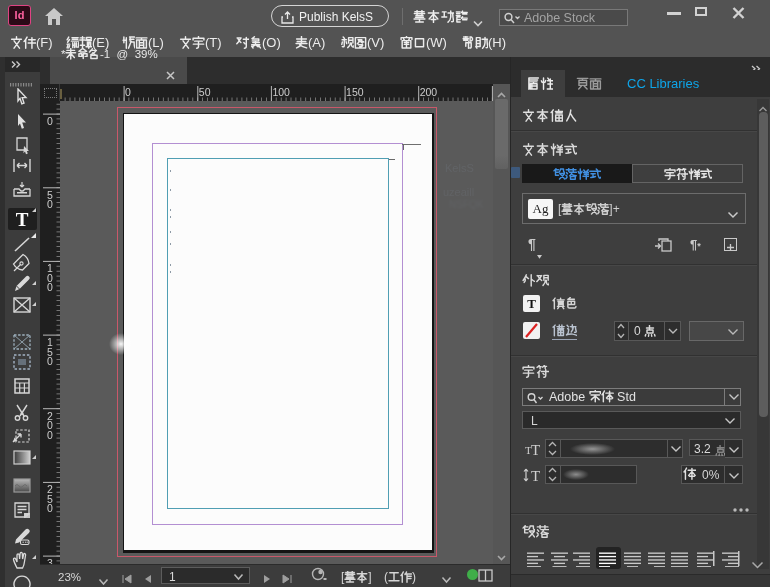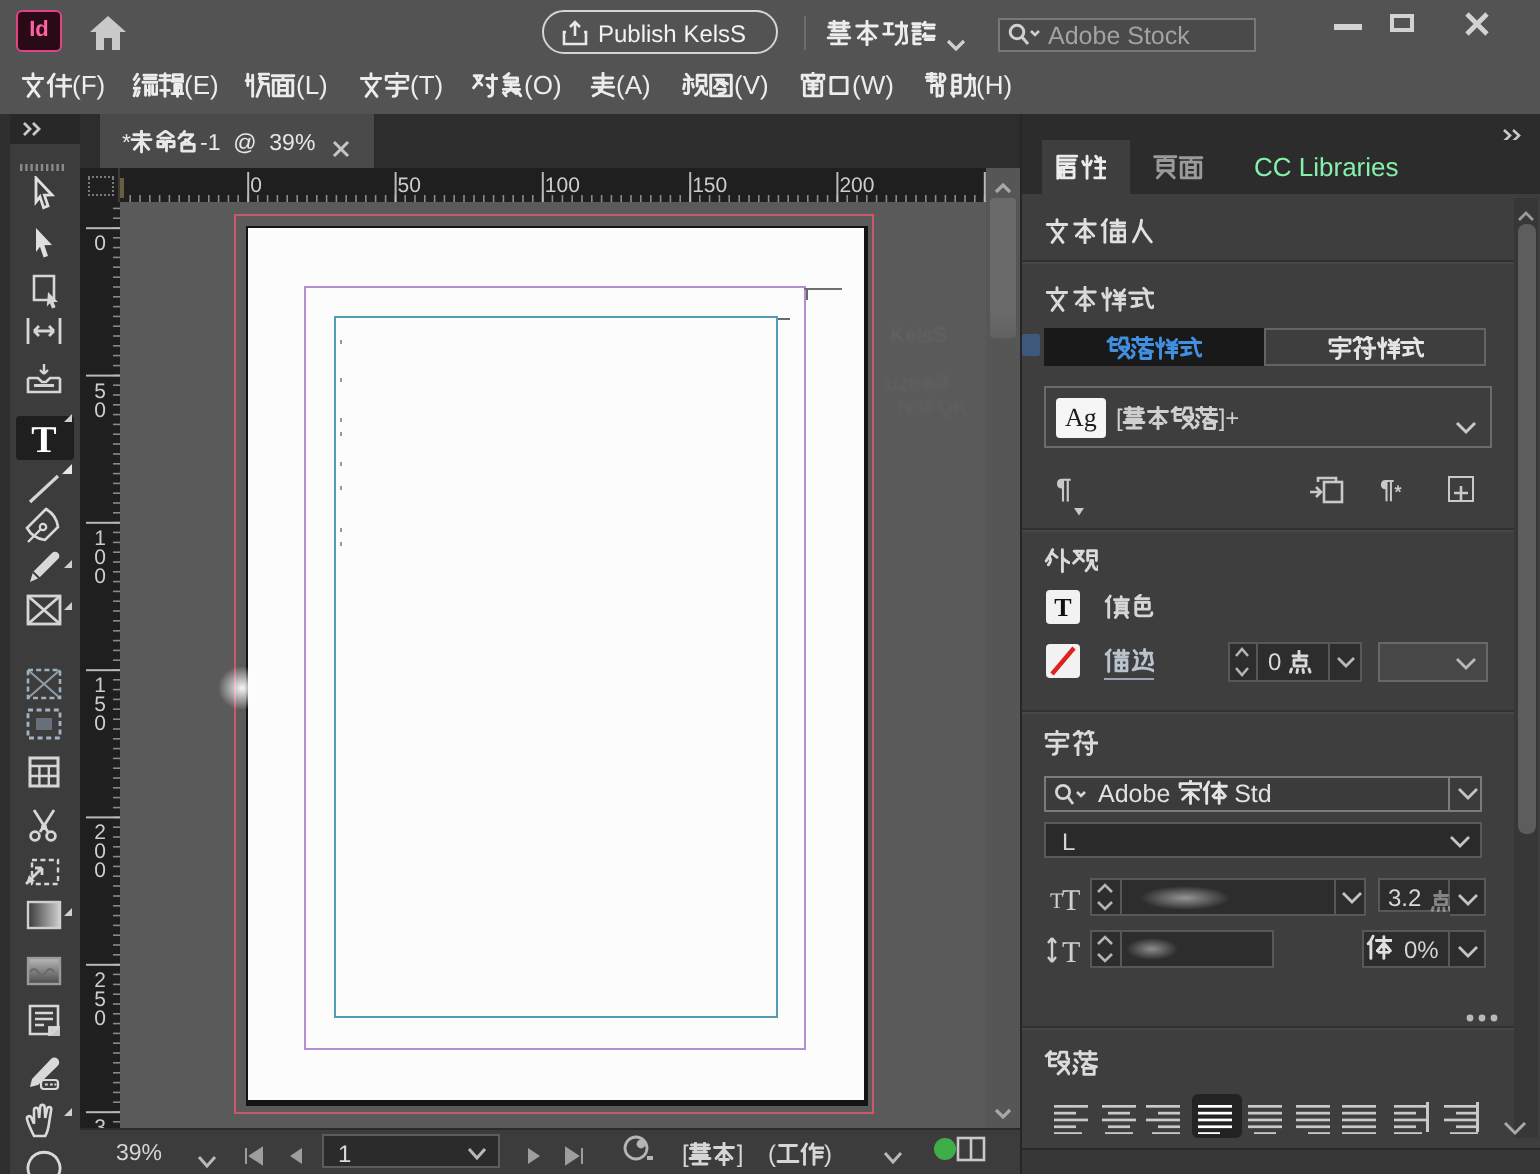--- a/index.html
+++ b/index.html
@@ -285,21 +285,21 @@
       <path d="M4 0 V4 H0 Z" fill="#cfcfcf"></path>
     </svg></div>
 <div style="position:absolute;left:32px;top:445px;width:4px;height:4px"><svg width="4" height="4">
       <path d="M4 0 V4 H0 Z" fill="#cfcfcf"></path>
     </svg></div>
 <div style="position:absolute;left:32px;top:545px;width:4px;height:4px"><svg width="4" height="4">
       <path d="M4 0 V4 H0 Z" fill="#cfcfcf"></path>
     </svg></div>
 <div style="position:absolute;left:40px;top:57px;width:470px;height:27px;background:#2d2d2d"></div>
 <div style="position:absolute;left:50px;top:57px;width:137px;height:27px;background:#4a4a4a"></div>
-<div style="position:absolute;left:61px;top:65px;font:11.5px Liberation Sans,sans-serif;color:#e8e8e8;line-height:12px">*<span style="color:#e8e8e8;white-space:nowrap"><svg class="cj" style="width:11.5px;height:11.5px;vertical-align:-1.6px" viewBox="0 0 96 96">
+<div style="position:absolute;left:61px;top:48px;font:11.5px Liberation Sans,sans-serif;color:#e8e8e8;line-height:12px">*<span style="color:#e8e8e8;white-space:nowrap"><svg class="cj" style="width:11.5px;height:11.5px;vertical-align:-1.6px" viewBox="0 0 96 96">
         <use href="#g20" style="stroke-width:12.1"></use>
       </svg><svg class="cj" style="width:11.5px;height:11.5px;vertical-align:-1.6px" viewBox="0 0 96 96">
         <use href="#g21" style="stroke-width:12.1"></use>
       </svg><svg class="cj" style="width:11.5px;height:11.5px;vertical-align:-1.6px" viewBox="0 0 96 96">
         <use href="#g22" style="stroke-width:12.1"></use>
       </svg></span>-1&nbsp; @&nbsp; 39%</div>
 <div style="position:absolute;left:166px;top:66px"><svg width="9" height="9">
       <path d="M1 1 L8 8 M8 1 L1 8" stroke="#c6c6c6" stroke-width="1.5"></path>
     </svg></div>
 <div style="position:absolute;left:40px;top:84px;width:453px;height:17px;background:#1f1f1f"></div>
@@ -553,21 +553,21 @@
 <div style="position:absolute;left:449px;top:199px;width:60px;height:12px;opacity:0.07;color:#a8bddc;font:10px Liberation Sans,sans-serif;filter:blur(0.8px)">NSFQK</div>
 <div style="position:absolute;left:493px;top:84px;width:17px;height:480px;background:#565656"></div>
 <div style="position:absolute;left:496px;top:87px;width:11px;height:11px"><svg width="11" height="11">
       <path d="M2 7 L5.5 3.5 L9 7" stroke="#a8a8a8" stroke-width="1.6" fill="none"></path>
     </svg></div>
 <div style="position:absolute;left:495px;top:99px;width:13px;height:70px;background:linear-gradient(#6a6a6a 80%,#616161);border-radius:2px"></div>
 <div style="position:absolute;left:496px;top:549px;width:11px;height:11px"><svg width="11" height="11">
       <path d="M2 4 L5.5 7.5 L9 4" stroke="#a8a8a8" stroke-width="1.6" fill="none"></path>
     </svg></div>
 <div style="position:absolute;left:40px;top:564px;width:470px;height:23px;background:#3c3c3c;border-top:1px solid #2b2b2b;box-sizing:border-box"></div>
-<div style="position:absolute;left:58px;top:571px;font:11.5px Liberation Sans,sans-serif;color:#d6d6d6">39%</div>
+<div style="position:absolute;left:58px;top:571px;font:11.5px Liberation Sans,sans-serif;color:#d6d6d6">23%</div>
 <div style="position:absolute;left:98px;top:572px"><svg width="11" height="8">
       <path d="M1.5 1.5 L5.5 6 L9.5 1.5" stroke="#b9b9b9" stroke-width="1.5" fill="none"></path>
     </svg></div>
 <div style="position:absolute;left:121px;top:570px"><svg width="12" height="10" viewBox="0 0 12 10">
       <path d="M2 1 V9 M10 1 L4 5 L10 9 Z" fill="#9e9e9e" stroke="#9e9e9e" stroke-width="1"></path>
     </svg></div>
 <div style="position:absolute;left:143px;top:570px"><svg width="10" height="10" viewBox="0 0 10 10">
       <path d="M8 1 L2 5 L8 9 Z" fill="#9e9e9e"></path>
     </svg></div>
 <div style="position:absolute;left:161px;top:567px;width:89px;height:17px;background:#2b2b2b;border:1px solid #5c5c5c;box-sizing:border-box">
@@ -615,21 +615,21 @@
 <div style="position:absolute;left:527px;top:76px;font-size:13px"><span style="color:#ececec;white-space:nowrap"><svg class="cj" style="width:13.0px;height:13px;vertical-align:-1.8px" viewBox="0 0 96 96">
         <use href="#g25" style="stroke-width:10.7"></use>
       </svg><svg class="cj" style="width:13.0px;height:13px;vertical-align:-1.8px" viewBox="0 0 96 96">
         <use href="#g26" style="stroke-width:10.7"></use>
       </svg></span></div>
 <div style="position:absolute;left:576px;top:76px;font-size:13px"><span style="color:#9a9a9a;white-space:nowrap"><svg class="cj" style="width:13.0px;height:13px;vertical-align:-1.8px" viewBox="0 0 96 96">
         <use href="#g27" style="stroke-width:10.7"></use>
       </svg><svg class="cj" style="width:13.0px;height:13px;vertical-align:-1.8px" viewBox="0 0 96 96">
         <use href="#g9" style="stroke-width:10.7"></use>
       </svg></span></div>
-<div style="position:absolute;left:627px;top:76px;font:13px Liberation Sans,sans-serif;color:#86efac">CC Libraries</div>
+<div style="position:absolute;left:627px;top:76px;font:13px Liberation Sans,sans-serif;color:#0ea5e9">CC Libraries</div>
 <div style="position:absolute;left:522px;top:108px;font-size:13px"><span style="color:#e0e0e0;white-space:nowrap"><svg class="cj" style="width:13.0px;height:13px;vertical-align:-1.8px;margin-right:1px" viewBox="0 0 96 96">
         <use href="#g4" style="stroke-width:10.7"></use>
       </svg><svg class="cj" style="width:13.0px;height:13px;vertical-align:-1.8px;margin-right:1px" viewBox="0 0 96 96">
         <use href="#g1" style="stroke-width:10.7"></use>
       </svg><svg class="cj" style="width:13.0px;height:13px;vertical-align:-1.8px;margin-right:1px" viewBox="0 0 96 96">
         <use href="#g28" style="stroke-width:10.7"></use>
       </svg><svg class="cj" style="width:13.0px;height:13px;vertical-align:-1.8px;margin-right:1px" viewBox="0 0 96 96">
         <use href="#g29" style="stroke-width:10.7"></use>
       </svg></span></div>
 <div style="position:absolute;left:511px;top:130px;width:246px;height:1px;background:#313131;border-bottom:1px solid #474747"></div>

